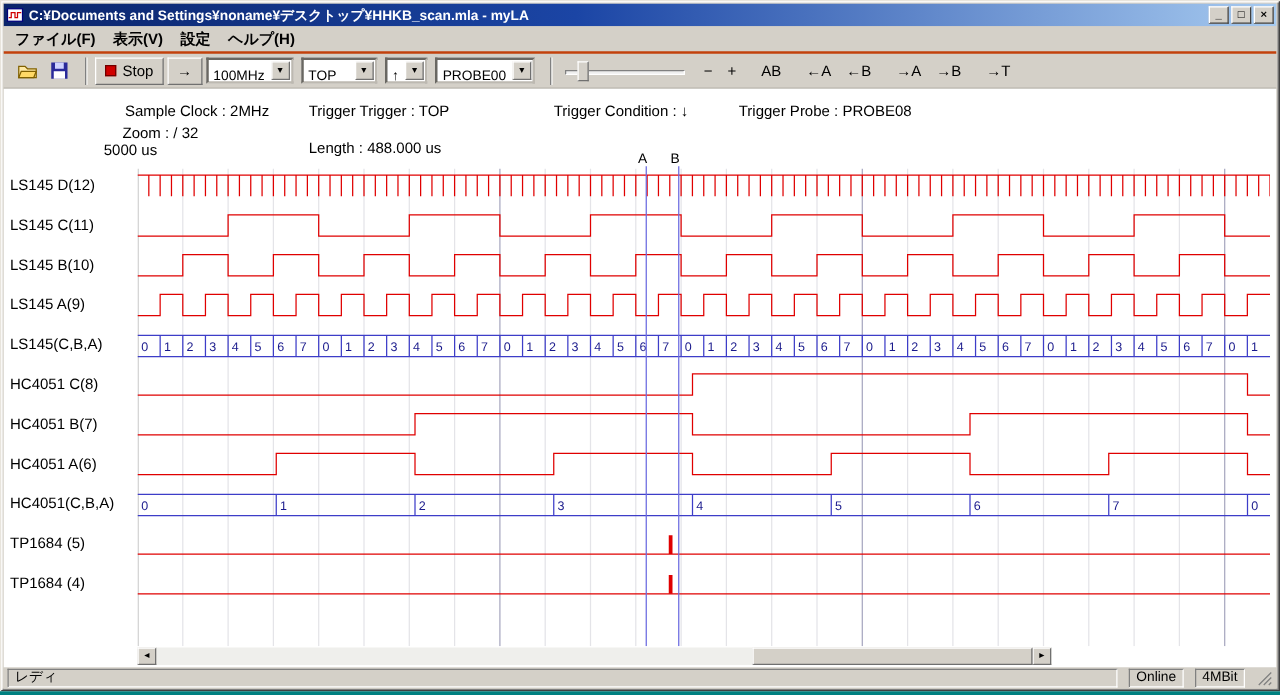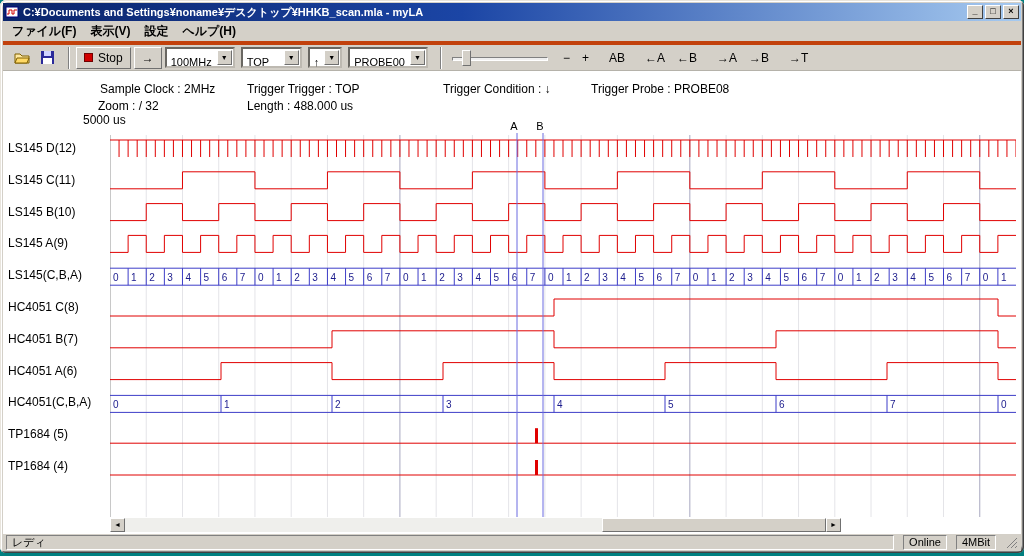--- a/index.html
+++ b/index.html
@@ -1,34 +1,34 @@
 <!DOCTYPE html>
 <html><head>
 <meta charset="utf-8">
 <style>
   *{box-sizing:border-box;}
   html,body{margin:0;padding:0;}
   body{width:1024px;height:556px;background:#008080;font-family:"Liberation Sans",sans-serif;position:relative;overflow:hidden;}
 
   .window{position:absolute;left:0;top:0;width:1024px;height:553px;background:#d4d0c8;
-    box-shadow:inset 1px 1px 0 #e8e4dc, inset -1px -1px 0 #404040, inset 2px 2px 0 #fff, inset -2px -2px 0 #808080;border-radius:6px;}
+    box-shadow:inset 1px 1px 0 #e8e4dc, inset -1px -1px 0 #404040, inset 2px 2px 0 #fff, inset -2px -2px 0 #808080;}
 
   .titlebar{position:absolute;left:3px;top:3px;width:1018px;height:18px;
     background:linear-gradient(90deg,#0a246a 0%,#1b45a5 45%,#a6caf0 100%);
     display:flex;align-items:center;padding:0 2px;}
   .titlebar .title{color:#fff;font-size:11px;font-weight:bold;margin-left:4px;flex:1;white-space:nowrap;overflow:hidden;}
   .win-btn{width:16px;height:14px;background:#d4d0c8;border:1px solid;border-color:#fff #404040 #404040 #fff;
     font-size:9px;line-height:11px;text-align:center;margin-left:2px;color:#000;font-weight:bold;}
 
   .menubar{position:absolute;left:3px;top:21px;width:1018px;height:20px;background:#d4d0c8;
     display:flex;align-items:center;font-size:12px;padding-left:2px;font-weight:bold;}
   .menu-item{padding:2px 7px;}
 
   .toolbar{position:absolute;left:3px;top:41px;width:1018px;height:30px;background:#d4d0c8;
-    display:flex;align-items:center;padding-left:8px;border-top:4px solid #c2410c;border-bottom:1px solid #b5b2aa;}
+    display:flex;align-items:center;padding-left:8px;border-top:2px solid #c2410c;border-bottom:1px solid #b5b2aa;}
   .icobtn{padding:2px 3px;margin-right:4px;display:flex;align-items:center;}
   .tsep{width:2px;height:22px;border-left:1px solid #808080;border-right:1px solid #fff;margin:0 6px;}
   .tbtn{height:22px;display:flex;align-items:center;gap:5px;padding:0 7px;background:#d4d0c8;
     border:1px solid;border-color:#fff #707070 #707070 #fff;font-size:12px;margin-right:3px;}
   .stopsq{width:9px;height:9px;background:#d00000;border:1px solid #700000;}
   .flatbtn{padding:0 5px;font-size:12px;height:22px;display:flex;align-items:center;margin-right:2px;}
   .combo{display:flex;align-items:center;margin-right:6px;background:#fff;border:2px inset #bdb9b1;height:21px;font-size:11px;}
   .combo .val{padding:0 4px;white-space:nowrap;margin-top:8px;}
   .combo .drop{width:15px;height:15px;background:#d4d0c8;border:1px solid;border-color:#fff #707070 #707070 #fff;
     font-size:7px;text-align:center;line-height:13px;margin:0 1px;}
@@ -137,21 +137,21 @@
     <div class="flatbtn">→B</div>
     <div class="flatbtn gap8">→T</div>
   </div>
 
   <div class="client">
     <span class="info" style="left:97px;top:11px">Sample Clock : 2MHz</span>
     <span class="info" style="left:244px;top:11px">Trigger Trigger : TOP</span>
     <span class="info" style="left:440px;top:11px">Trigger Condition : ↓</span>
     <span class="info" style="left:588px;top:11px">Trigger Probe : PROBE08</span>
     <span class="info" style="left:95px;top:28px">Zoom : /  32</span>
-    <span class="info" style="left:244px;top:28px">Length : 488.000 us</span>
+    <span class="info" style="left:244px;top:40px">Length : 488.000 us</span>
     <span class="info" style="left:80px;top:42px">5000 us</span>
 
     <div class="ch-label" style="top:70px">LS145 D(12)</div>
     <div class="ch-label" style="top:101.8px">LS145 C(11)</div>
     <div class="ch-label" style="top:133.6px">LS145 B(10)</div>
     <div class="ch-label" style="top:165.4px">LS145 A(9)</div>
     <div class="ch-label" style="top:197.2px">LS145(C,B,A)</div>
     <div class="ch-label" style="top:229px">HC4051 C(8)</div>
     <div class="ch-label" style="top:260.8px">HC4051 B(7)</div>
     <div class="ch-label" style="top:292.6px">HC4051 A(6)</div>

